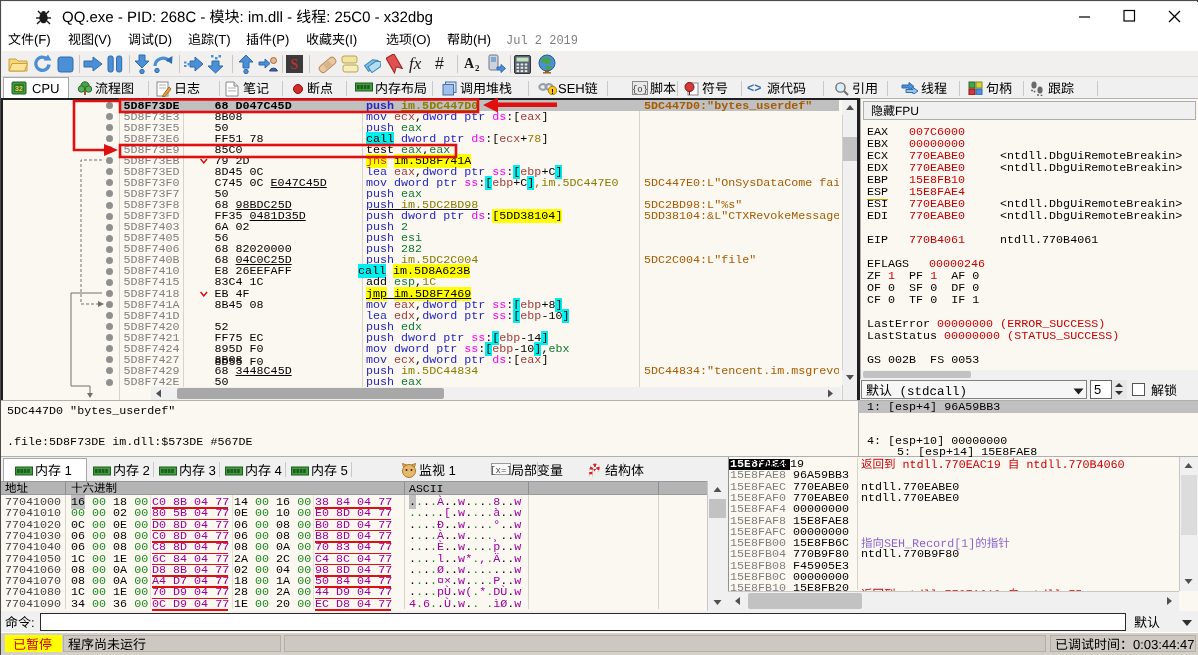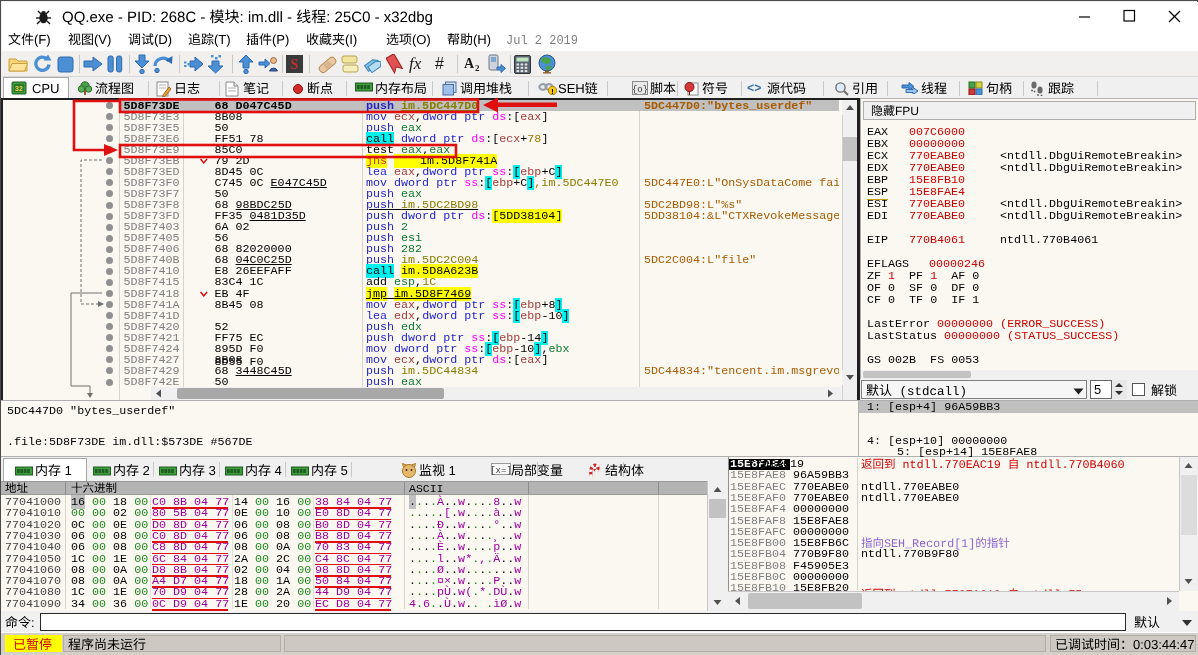--- a/index.html
+++ b/index.html
@@ -589,21 +589,21 @@
 <div style="position:absolute;left:105px;top:145.24px;width:7px;height:7px;border-radius:50%;background:#909090;"></div>
 <div style="position:absolute;left:122.5px;top:143.74px;font:400 11.7px/11.7px 'Liberation Mono', monospace;color:#7f7f7f;white-space:pre;">5D8F73E9</div>
 <div style="position:absolute;left:213.5px;top:143.74px;font:400 11.7px/11.7px 'Liberation Mono', monospace;color:#000;white-space:pre;">85C0</div>
 <div style="position:absolute;left:365px;top:143.74px;font:400 11.7px/11.7px 'Liberation Mono', monospace;white-space:pre;"><span style="color:#000;">test</span><span style="color:#000;"> </span><span style="color:#0e7a32;">eax</span><span style="color:#000;">,</span><span style="color:#0e7a32;">eax</span></div>
 <div style="position:absolute;left:105px;top:156.3px;width:7px;height:7px;border-radius:50%;background:#909090;"></div>
 <div style="position:absolute;left:122.5px;top:154.8px;font:400 11.7px/11.7px 'Liberation Mono', monospace;color:#7f7f7f;white-space:pre;">5D8F73EB</div>
 <div style="position:absolute;left:213.5px;top:154.8px;font:400 11.7px/11.7px 'Liberation Mono', monospace;color:#000;white-space:pre;">79 2D</div>
 <svg style="position:absolute;left:199px;top:157.3px" width="8" height="7">
       <polyline points="0.5,1 3.75,5 7,1" fill="none" stroke="#e00000" stroke-width="1.4"></polyline>
     </svg>
-<div style="position:absolute;left:365px;top:154.8px;font:400 11.7px/11.7px 'Liberation Mono', monospace;white-space:pre;"><span style="color:#e03000;background:#ffff00;">jns</span><span style="color:#000;"> </span><span style="color:#000;background:#ffff00;padding-left:26px;">im.5D8F741A</span></div>
+<div style="position:absolute;left:365px;top:154.8px;font:400 11.7px/11.7px 'Liberation Mono', monospace;white-space:pre;"><span style="color:#e03000;background:#ffff00;">jns</span><span style="color:#000;"> </span><span style="color:#000;background:#ffff00;">im.5D8F741A</span></div>
 <div style="position:absolute;left:105px;top:167.36px;width:7px;height:7px;border-radius:50%;background:#909090;"></div>
 <div style="position:absolute;left:122.5px;top:165.86px;font:400 11.7px/11.7px 'Liberation Mono', monospace;color:#7f7f7f;white-space:pre;">5D8F73ED</div>
 <div style="position:absolute;left:213.5px;top:165.86px;font:400 11.7px/11.7px 'Liberation Mono', monospace;color:#000;white-space:pre;">8D45 0C</div>
 <div style="position:absolute;left:365px;top:165.86px;font:400 11.7px/11.7px 'Liberation Mono', monospace;white-space:pre;"><span style="color:#2424c8;">lea</span><span style="color:#000;"> </span><span style="color:#a33b3b;">eax</span><span style="color:#000;">,</span><span style="color:#2424c8;">dword ptr</span><span style="color:#000;"> </span><span style="color:#ff00ff;">ss</span><span style="color:#000;">:</span><span style="color:#000;background:#00f0f0;">[</span><span style="color:#a33b3b;">ebp</span><span style="color:#000;">+C</span><span style="color:#000;background:#00f0f0;">]</span></div>
 <div style="position:absolute;left:105px;top:178.42000000000002px;width:7px;height:7px;border-radius:50%;background:#909090;"></div>
 <div style="position:absolute;left:122.5px;top:176.92000000000002px;font:400 11.7px/11.7px 'Liberation Mono', monospace;color:#7f7f7f;white-space:pre;">5D8F73F0</div>
 <div style="position:absolute;left:213.5px;top:176.92000000000002px;font:400 11.7px/11.7px 'Liberation Mono', monospace;color:#000;white-space:pre;">C745 0C <span style="text-decoration:underline">E047C45D</span></div>
 <div style="position:absolute;left:365px;top:176.92000000000002px;font:400 11.7px/11.7px 'Liberation Mono', monospace;white-space:pre;"><span style="color:#2424c8;">mov</span><span style="color:#000;"> </span><span style="color:#2424c8;">dword ptr</span><span style="color:#000;"> </span><span style="color:#ff00ff;">ss</span><span style="color:#000;">:</span><span style="color:#000;background:#00f0f0;">[</span><span style="color:#a33b3b;">ebp</span><span style="color:#000;">+C</span><span style="color:#000;background:#00f0f0;">]</span><span style="color:#8b7c00;">,im.5DC447E0</span></div>
 <div style="position:absolute;left:643px;top:176.92000000000002px;width:195px;overflow:hidden;font:400 11.7px/11.7px 'Liberation Mono', monospace;color:#a85b00;white-space:pre;">5DC447E0:L"OnSysDataCome fai</div>
 <div style="position:absolute;left:105px;top:189.48000000000002px;width:7px;height:7px;border-radius:50%;background:#909090;"></div>
@@ -633,21 +633,21 @@
 <div style="position:absolute;left:213.5px;top:243.28px;font:400 11.7px/11.7px 'Liberation Mono', monospace;color:#000;white-space:pre;">68 82020000</div>
 <div style="position:absolute;left:365px;top:243.28px;font:400 11.7px/11.7px 'Liberation Mono', monospace;white-space:pre;"><span style="color:#2424c8;">push</span><span style="color:#000;"> </span><span style="color:#0e7a32;">282</span></div>
 <div style="position:absolute;left:105px;top:255.84px;width:7px;height:7px;border-radius:50%;background:#909090;"></div>
 <div style="position:absolute;left:122.5px;top:254.34px;font:400 11.7px/11.7px 'Liberation Mono', monospace;color:#7f7f7f;white-space:pre;">5D8F740B</div>
 <div style="position:absolute;left:213.5px;top:254.34px;font:400 11.7px/11.7px 'Liberation Mono', monospace;color:#000;white-space:pre;">68 <span style="text-decoration:underline">04C0C25D</span></div>
 <div style="position:absolute;left:365px;top:254.34px;font:400 11.7px/11.7px 'Liberation Mono', monospace;white-space:pre;"><span style="color:#2424c8;">push</span><span style="color:#000;"> </span><span style="color:#8b7c00;">im.5DC2C004</span></div>
 <div style="position:absolute;left:643px;top:254.34px;width:195px;overflow:hidden;font:400 11.7px/11.7px 'Liberation Mono', monospace;color:#a85b00;white-space:pre;">5DC2C004:L"file"</div>
 <div style="position:absolute;left:105px;top:266.9px;width:7px;height:7px;border-radius:50%;background:#909090;"></div>
 <div style="position:absolute;left:122.5px;top:265.4px;font:400 11.7px/11.7px 'Liberation Mono', monospace;color:#7f7f7f;white-space:pre;">5D8F7410</div>
 <div style="position:absolute;left:213.5px;top:265.4px;font:400 11.7px/11.7px 'Liberation Mono', monospace;color:#000;white-space:pre;">E8 26EEFAFF</div>
-<div style="position:absolute;left:365px;top:265.4px;font:400 11.7px/11.7px 'Liberation Mono', monospace;white-space:pre;"><span style="color:#000;background:#00f0f0;">call</span><span style="color:#000;"> </span><span style="color:#000;background:#ffff00;">im.5D8A623B</span></div>
+<div style="position:absolute;left:357px;top:265.4px;font:400 11.7px/11.7px 'Liberation Mono', monospace;white-space:pre;"><span style="color:#000;background:#00f0f0;">call</span><span style="color:#000;"> </span><span style="color:#000;background:#ffff00;">im.5D8A623B</span></div>
 <div style="position:absolute;left:105px;top:277.96000000000004px;width:7px;height:7px;border-radius:50%;background:#909090;"></div>
 <div style="position:absolute;left:122.5px;top:276.46000000000004px;font:400 11.7px/11.7px 'Liberation Mono', monospace;color:#7f7f7f;white-space:pre;">5D8F7415</div>
 <div style="position:absolute;left:213.5px;top:276.46000000000004px;font:400 11.7px/11.7px 'Liberation Mono', monospace;color:#000;white-space:pre;">83C4 1C</div>
 <div style="position:absolute;left:365px;top:276.46000000000004px;font:400 11.7px/11.7px 'Liberation Mono', monospace;white-space:pre;"><span style="color:#000;">add</span><span style="color:#000;"> </span><span style="color:#0e7a32;">esp</span><span style="color:#000;">,</span><span style="color:#9c7a00;">1C</span></div>
 <div style="position:absolute;left:105px;top:289.02px;width:7px;height:7px;border-radius:50%;background:#909090;"></div>
 <div style="position:absolute;left:122.5px;top:287.52px;font:400 11.7px/11.7px 'Liberation Mono', monospace;color:#7f7f7f;white-space:pre;">5D8F7418</div>
 <div style="position:absolute;left:213.5px;top:287.52px;font:400 11.7px/11.7px 'Liberation Mono', monospace;color:#000;white-space:pre;">EB 4F</div>
 <svg style="position:absolute;left:199px;top:290.02px" width="8" height="7">
       <polyline points="0.5,1 3.75,5 7,1" fill="none" stroke="#e00000" stroke-width="1.4"></polyline>
     </svg>

